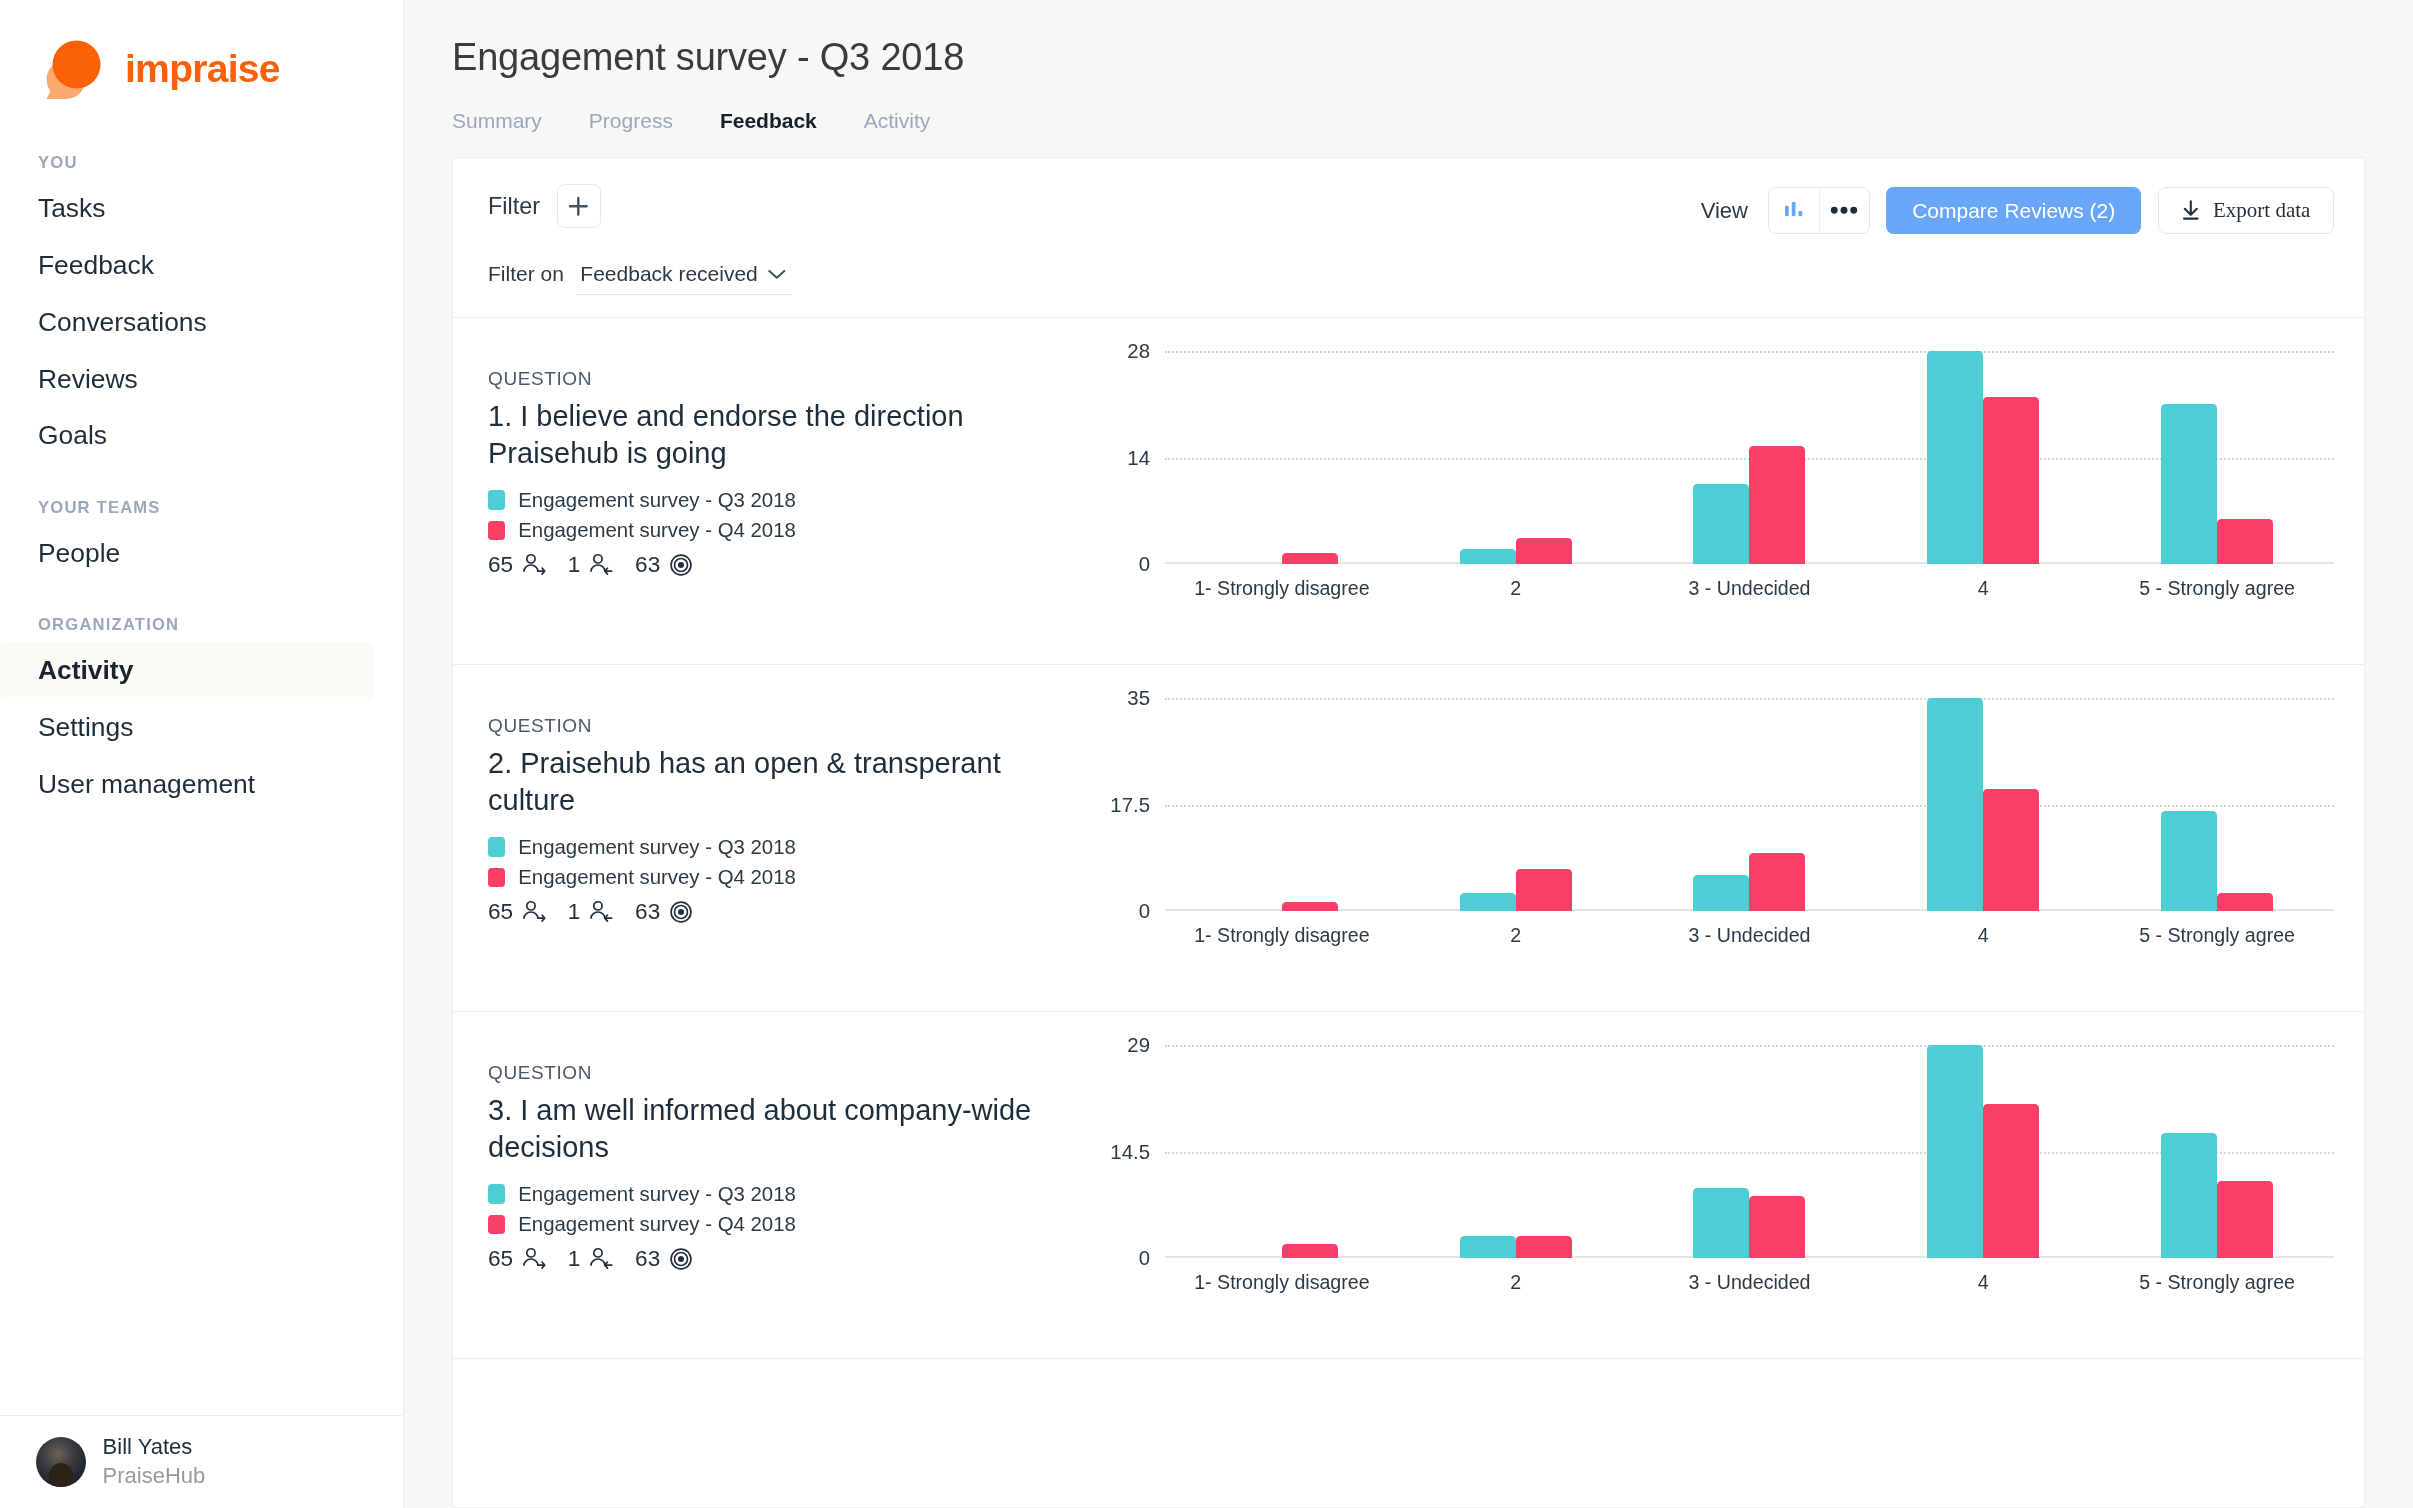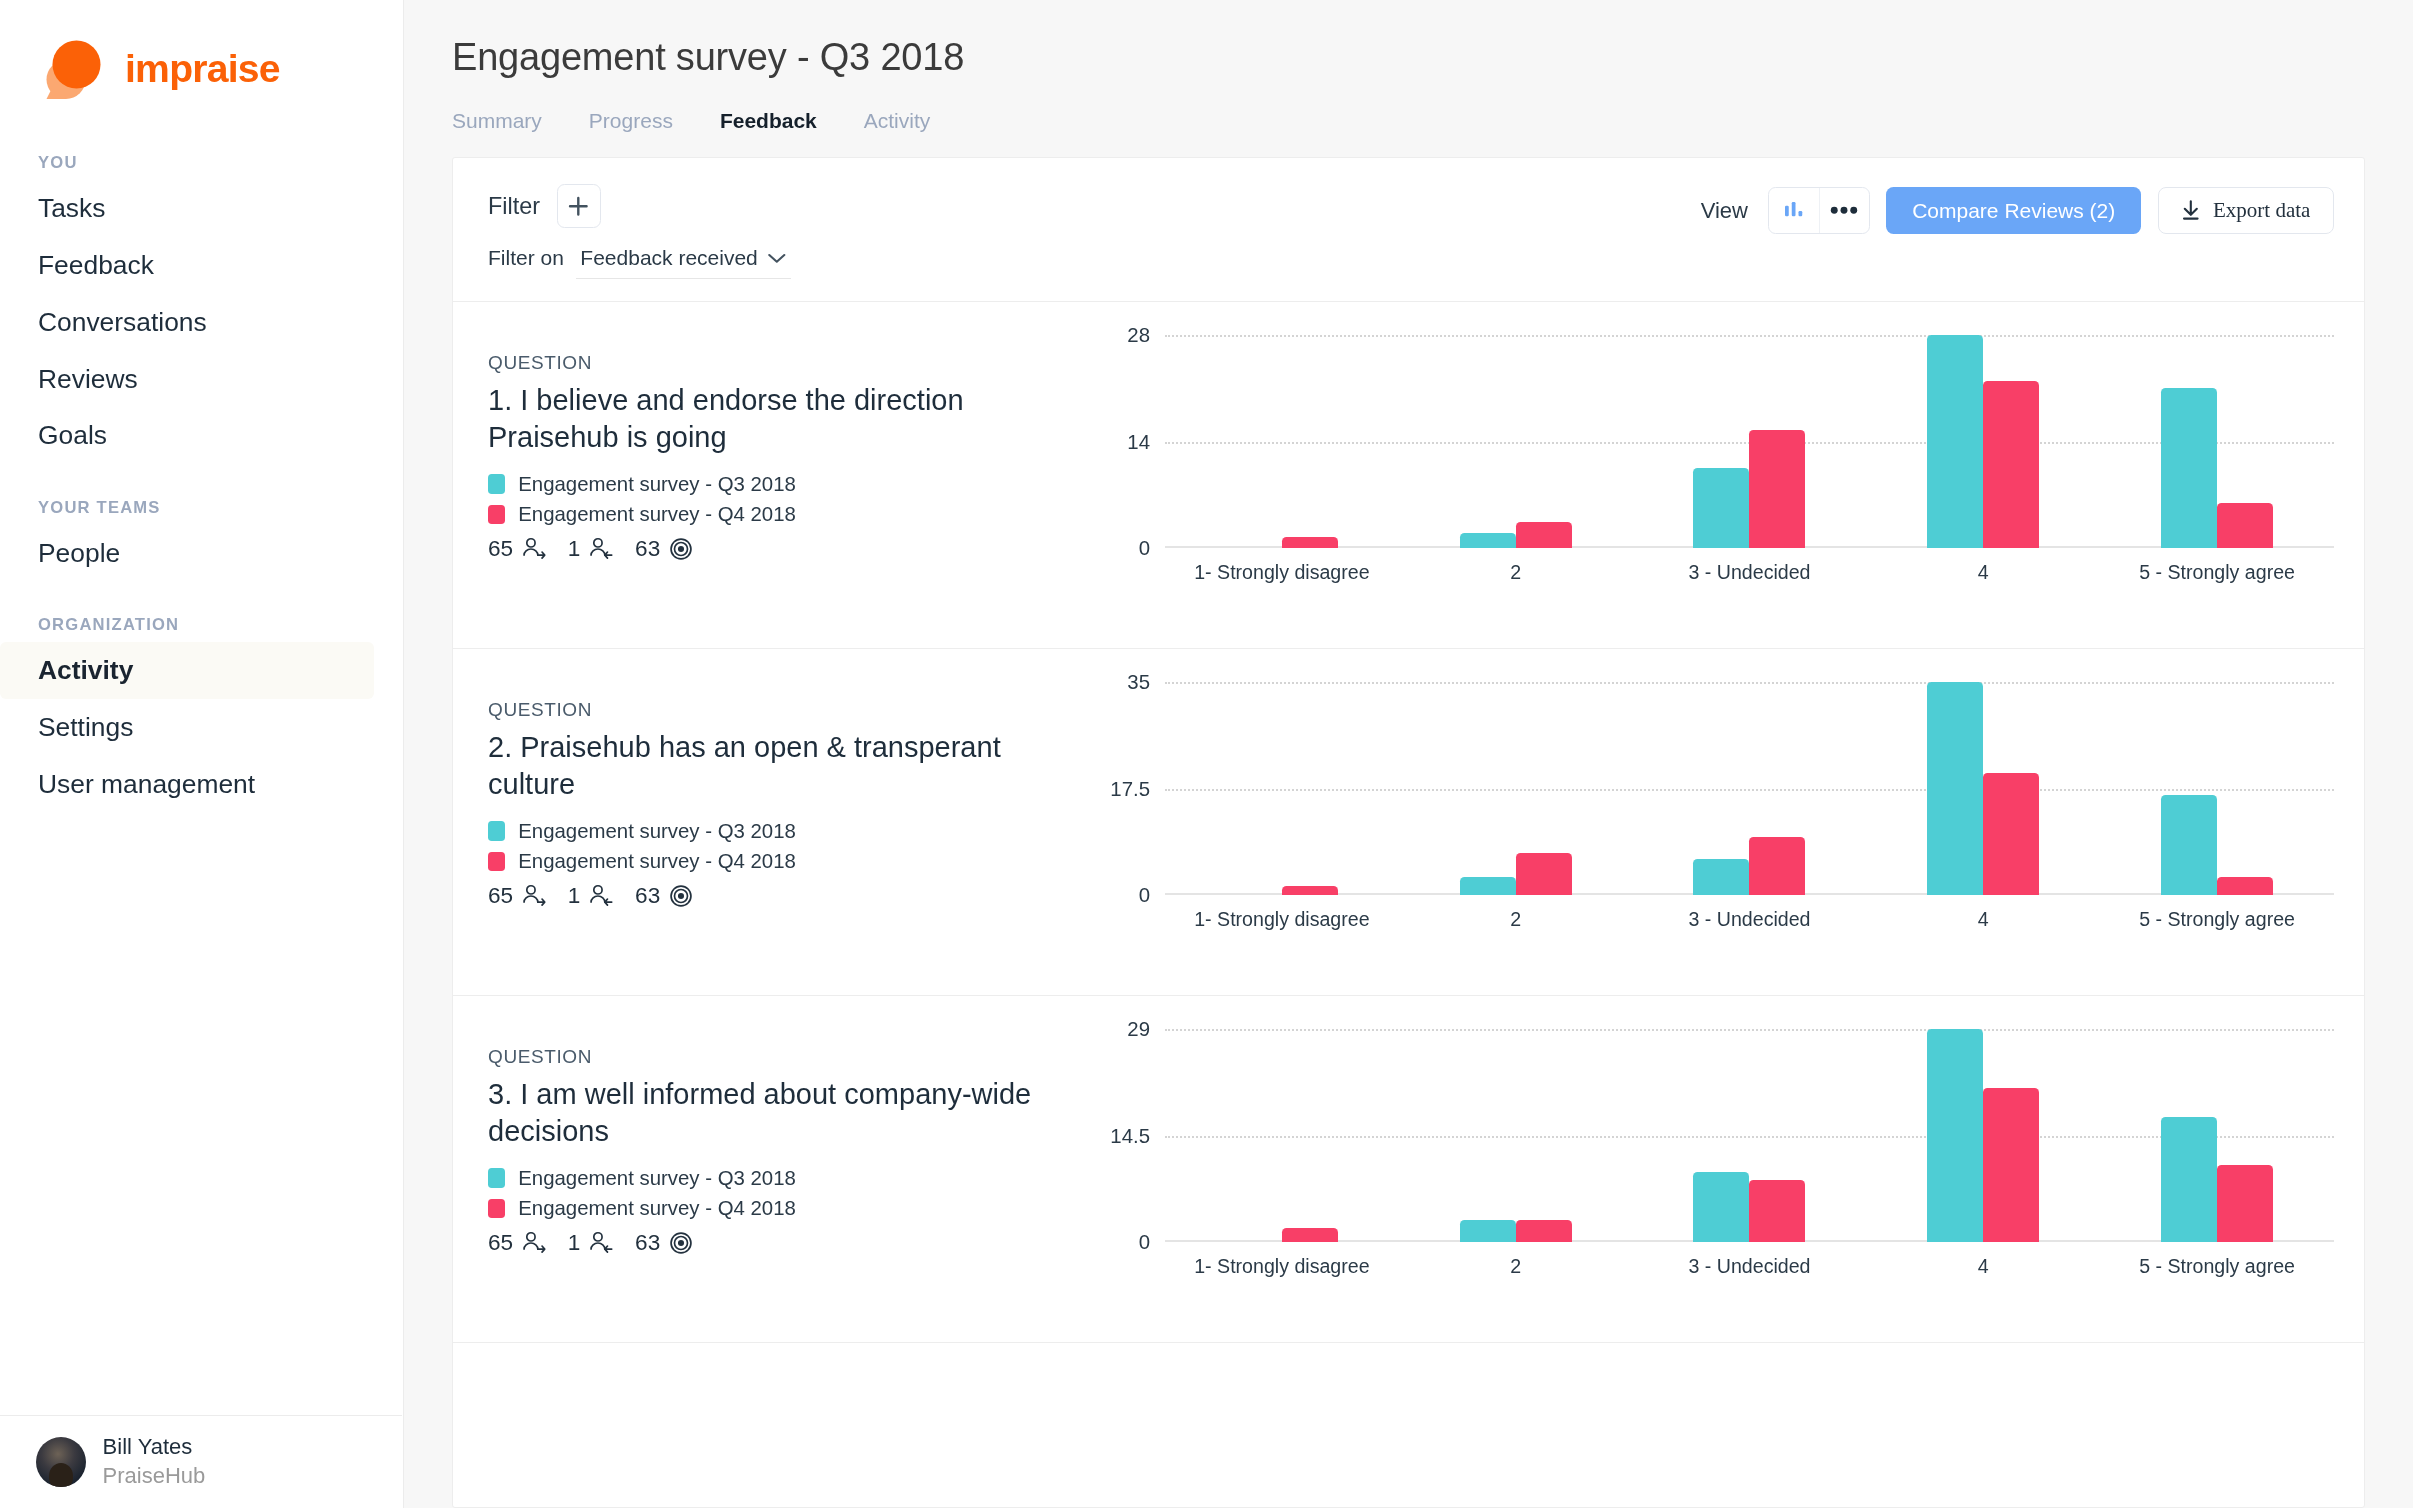--- a/index.html
+++ b/index.html
@@ -112,21 +112,21 @@
     overflow: hidden;
   }
   
   .toolbar {
     display: flex;
     align-items: flex-start;
     justify-content: space-between;
     padding: 26px 30px 22.6px 35px;
     border-bottom: 0.8px solid #ededed;
   }
-  .filter-zone { display: flex; flex-direction: column; gap: 18px; }
+  .filter-zone { display: flex; flex-direction: column; gap: 34px; }
   .filter-row-1 { display: flex; align-items: center; gap: 16.6px; }
   .filter-label { font-size: 23.4px; color: #2b3a47; }
   .plus-btn {
     width: 44px; height: 44px;
     border: 1.5px solid #e3e7ee;
     border-radius: 7.5px;
     background: #fff;
     display: flex; align-items: center; justify-content: center;
     cursor: pointer;
   }

